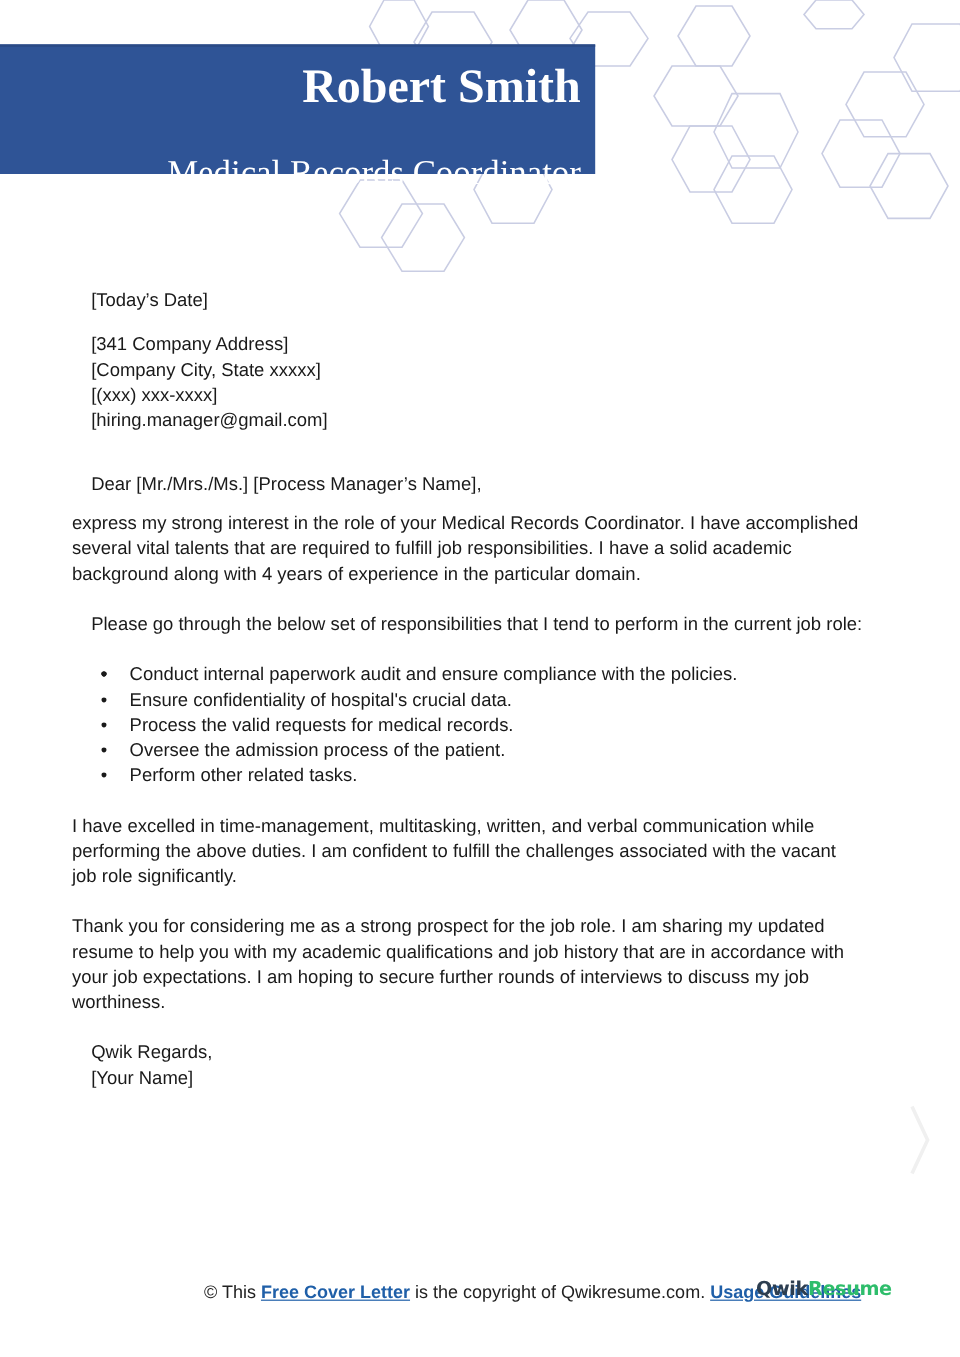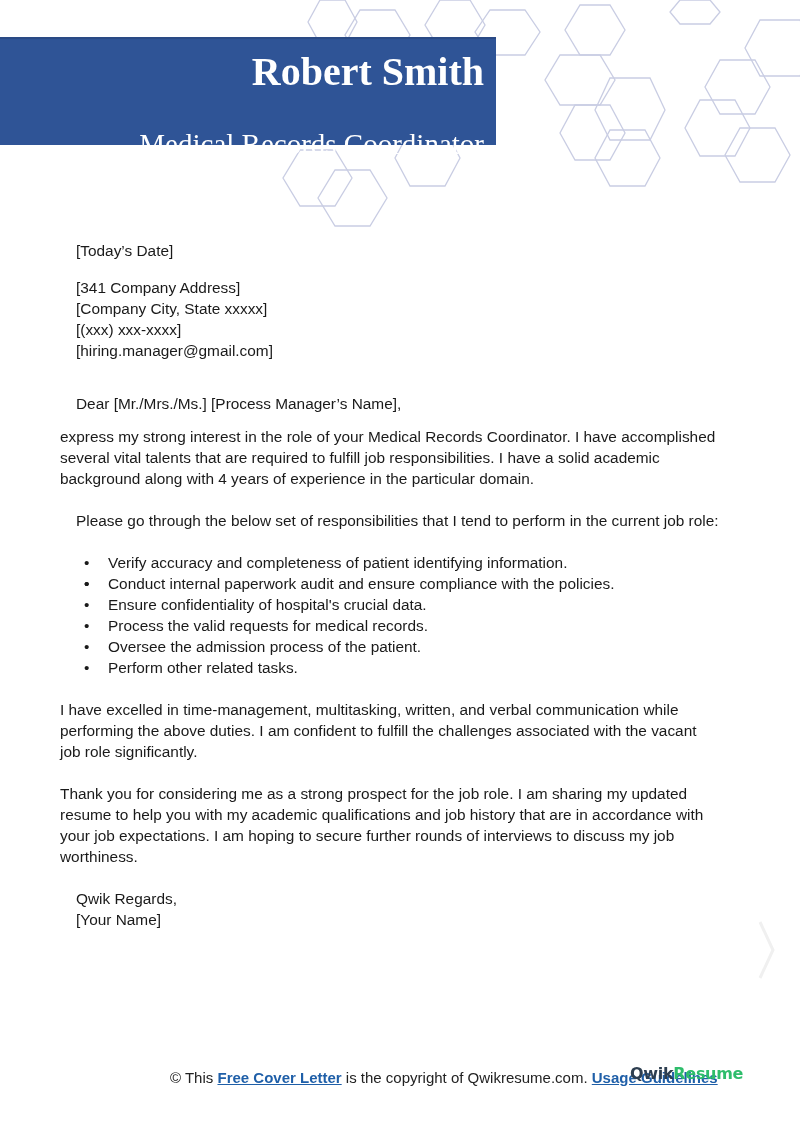--- a/index.html
+++ b/index.html
@@ -80,21 +80,21 @@
 
   <div class="para">
     <span class="line">express my strong interest in the role of your Medical Records Coordinator. I have accomplished</span>
     <span class="line">several vital talents that are required to fulfill job responsibilities. I have a solid academic</span>
     <span class="line">background along with 4 years of experience in the particular domain.</span>
   </div>
 
   <div class="block intro-resp">Please go through the below set of responsibilities that I tend to perform in the current job role:</div>
 
   <ul class="resp">
-    <li><span class="bullet">•</span><span>Verify accuracy and completeness of patient identifying information.</span></li>
+    <li><span class="bullet">•</span></li>
     <li><span class="bullet">•</span></li>
     <li><span class="bullet">•</span><span>Conduct internal paperwork audit and ensure compliance with the policies.</span></li>
     <li><span class="bullet">•</span><span>Ensure confidentiality of hospital's crucial data.</span></li>
     <li><span class="bullet">•</span><span>Process the valid requests for medical records.</span></li>
     <li><span class="bullet">•</span><span>Oversee the admission process of the patient.</span></li>
     <li><span class="bullet">•</span><span>Perform other related tasks.</span></li>
   </ul>
 
   <div class="para">
     <span class="line">I have excelled in time-management, multitasking, written, and verbal communication while</span>

